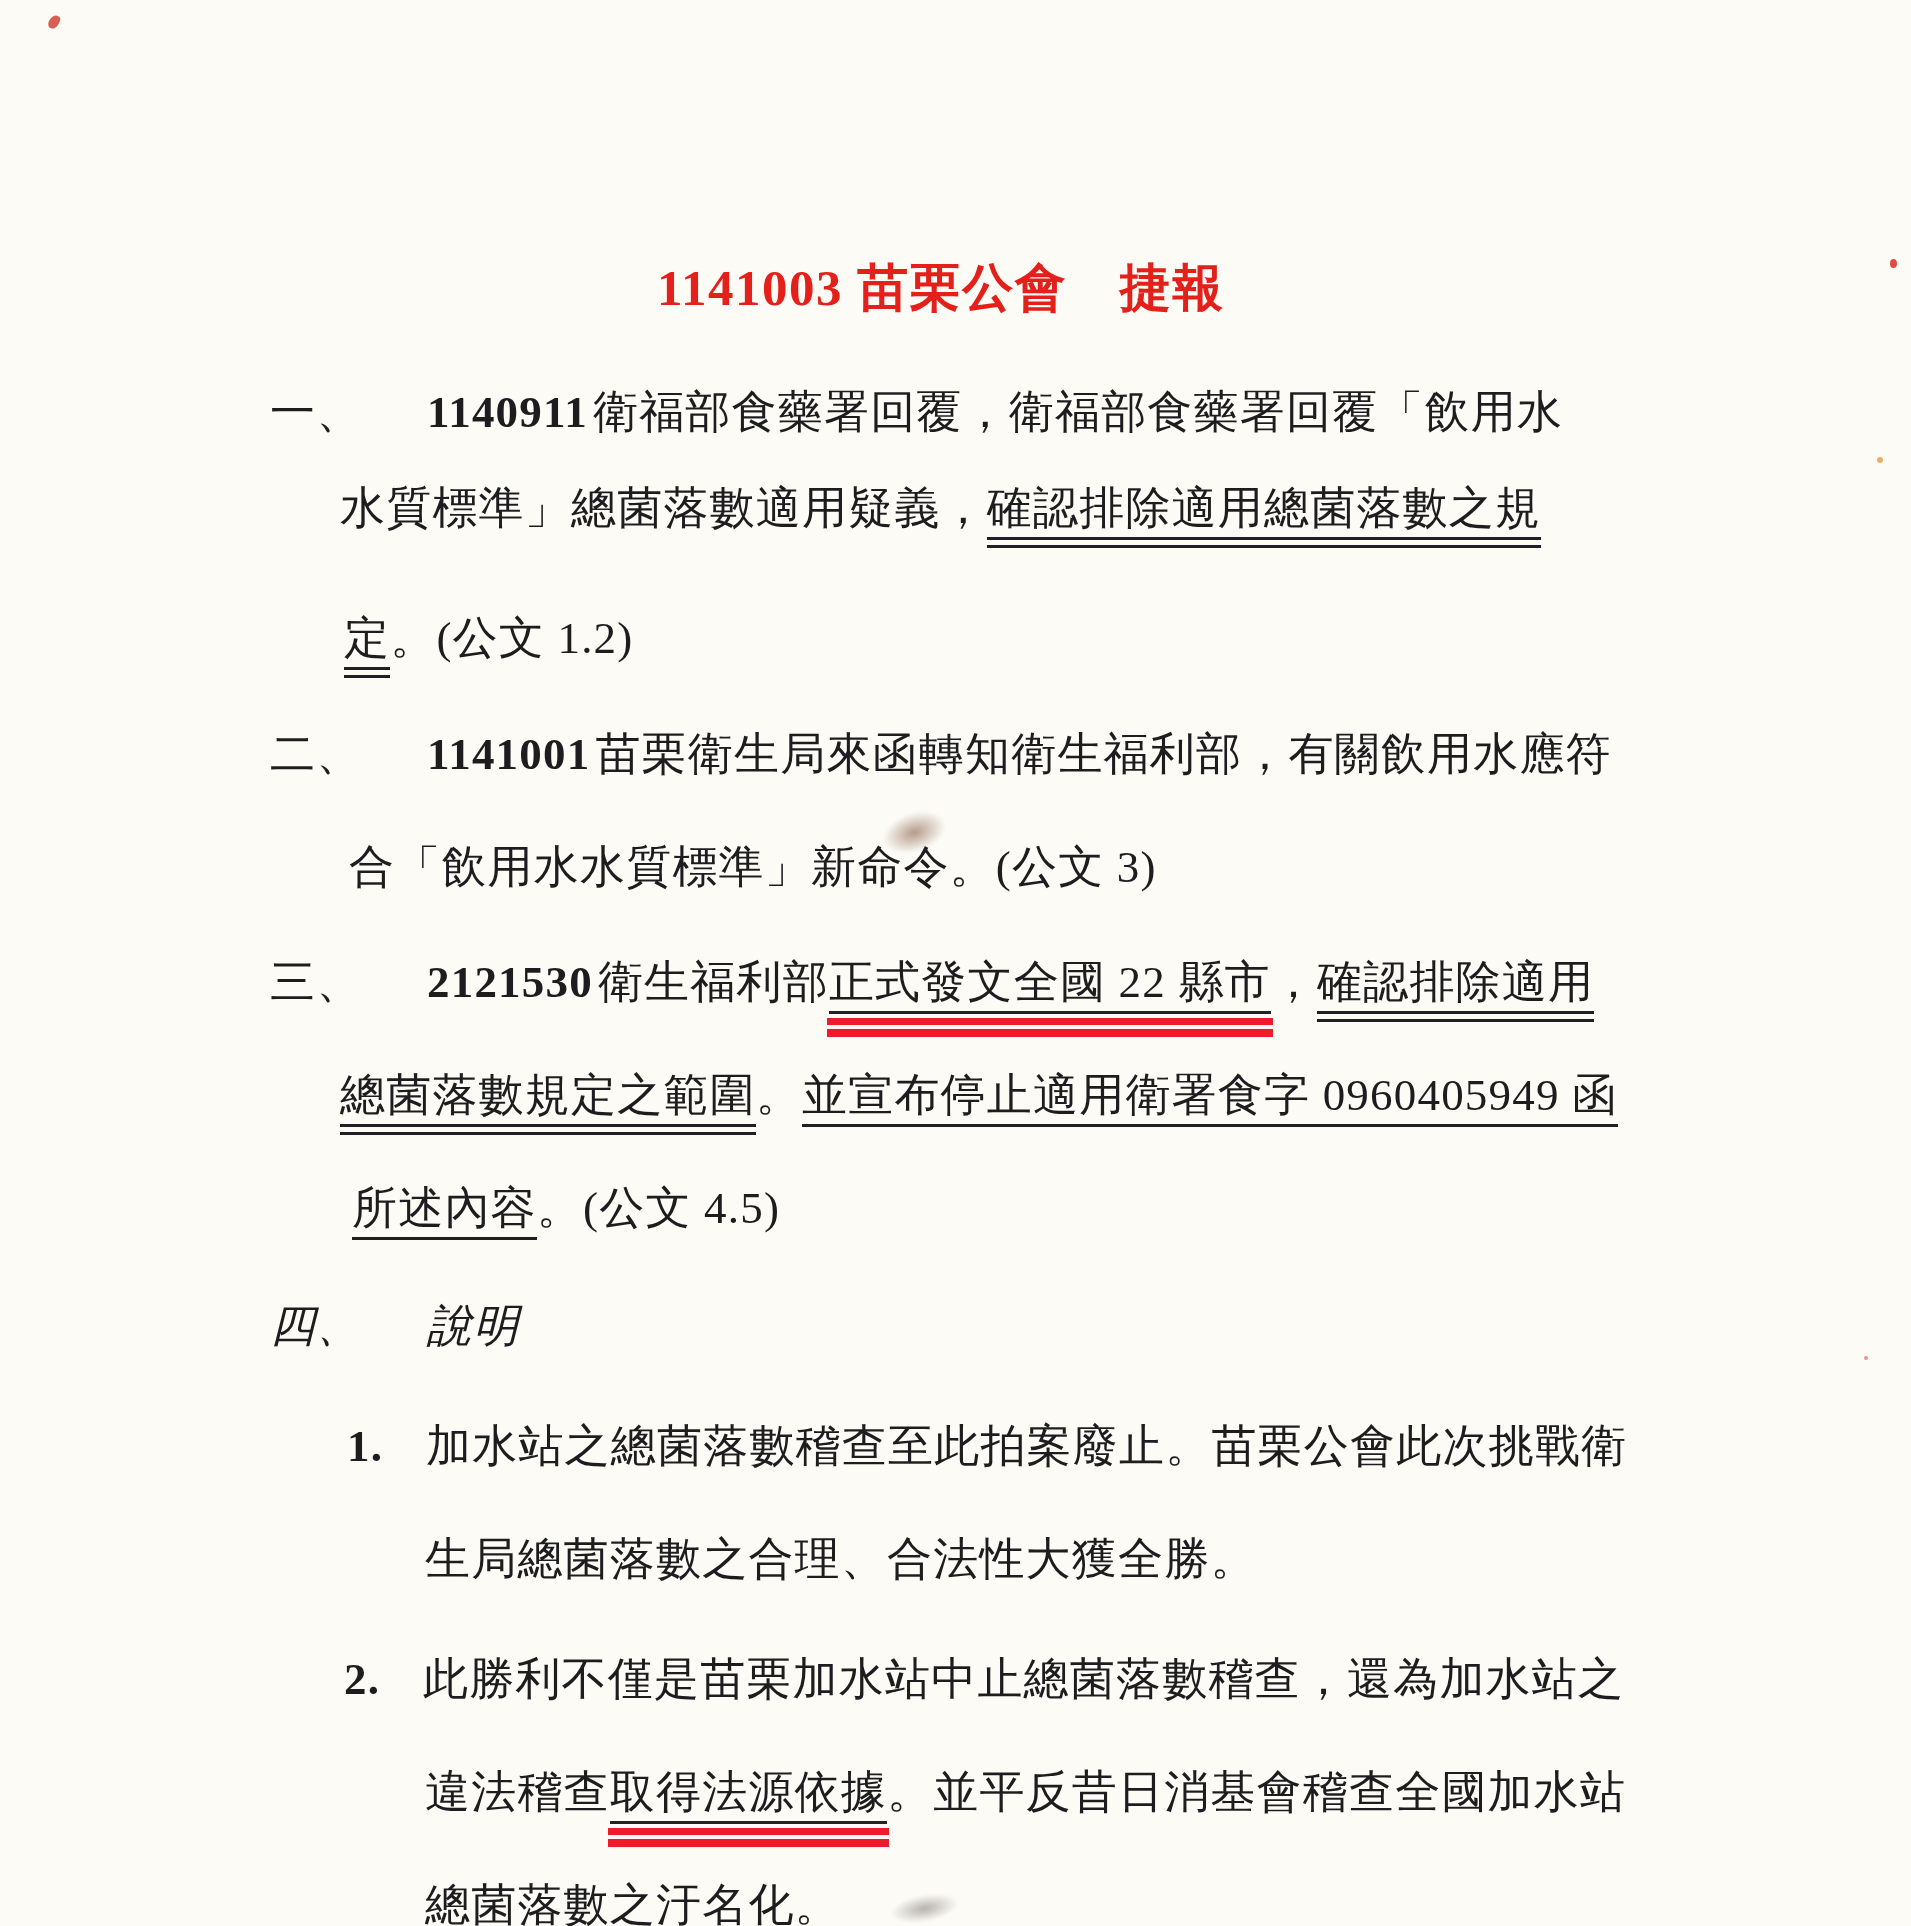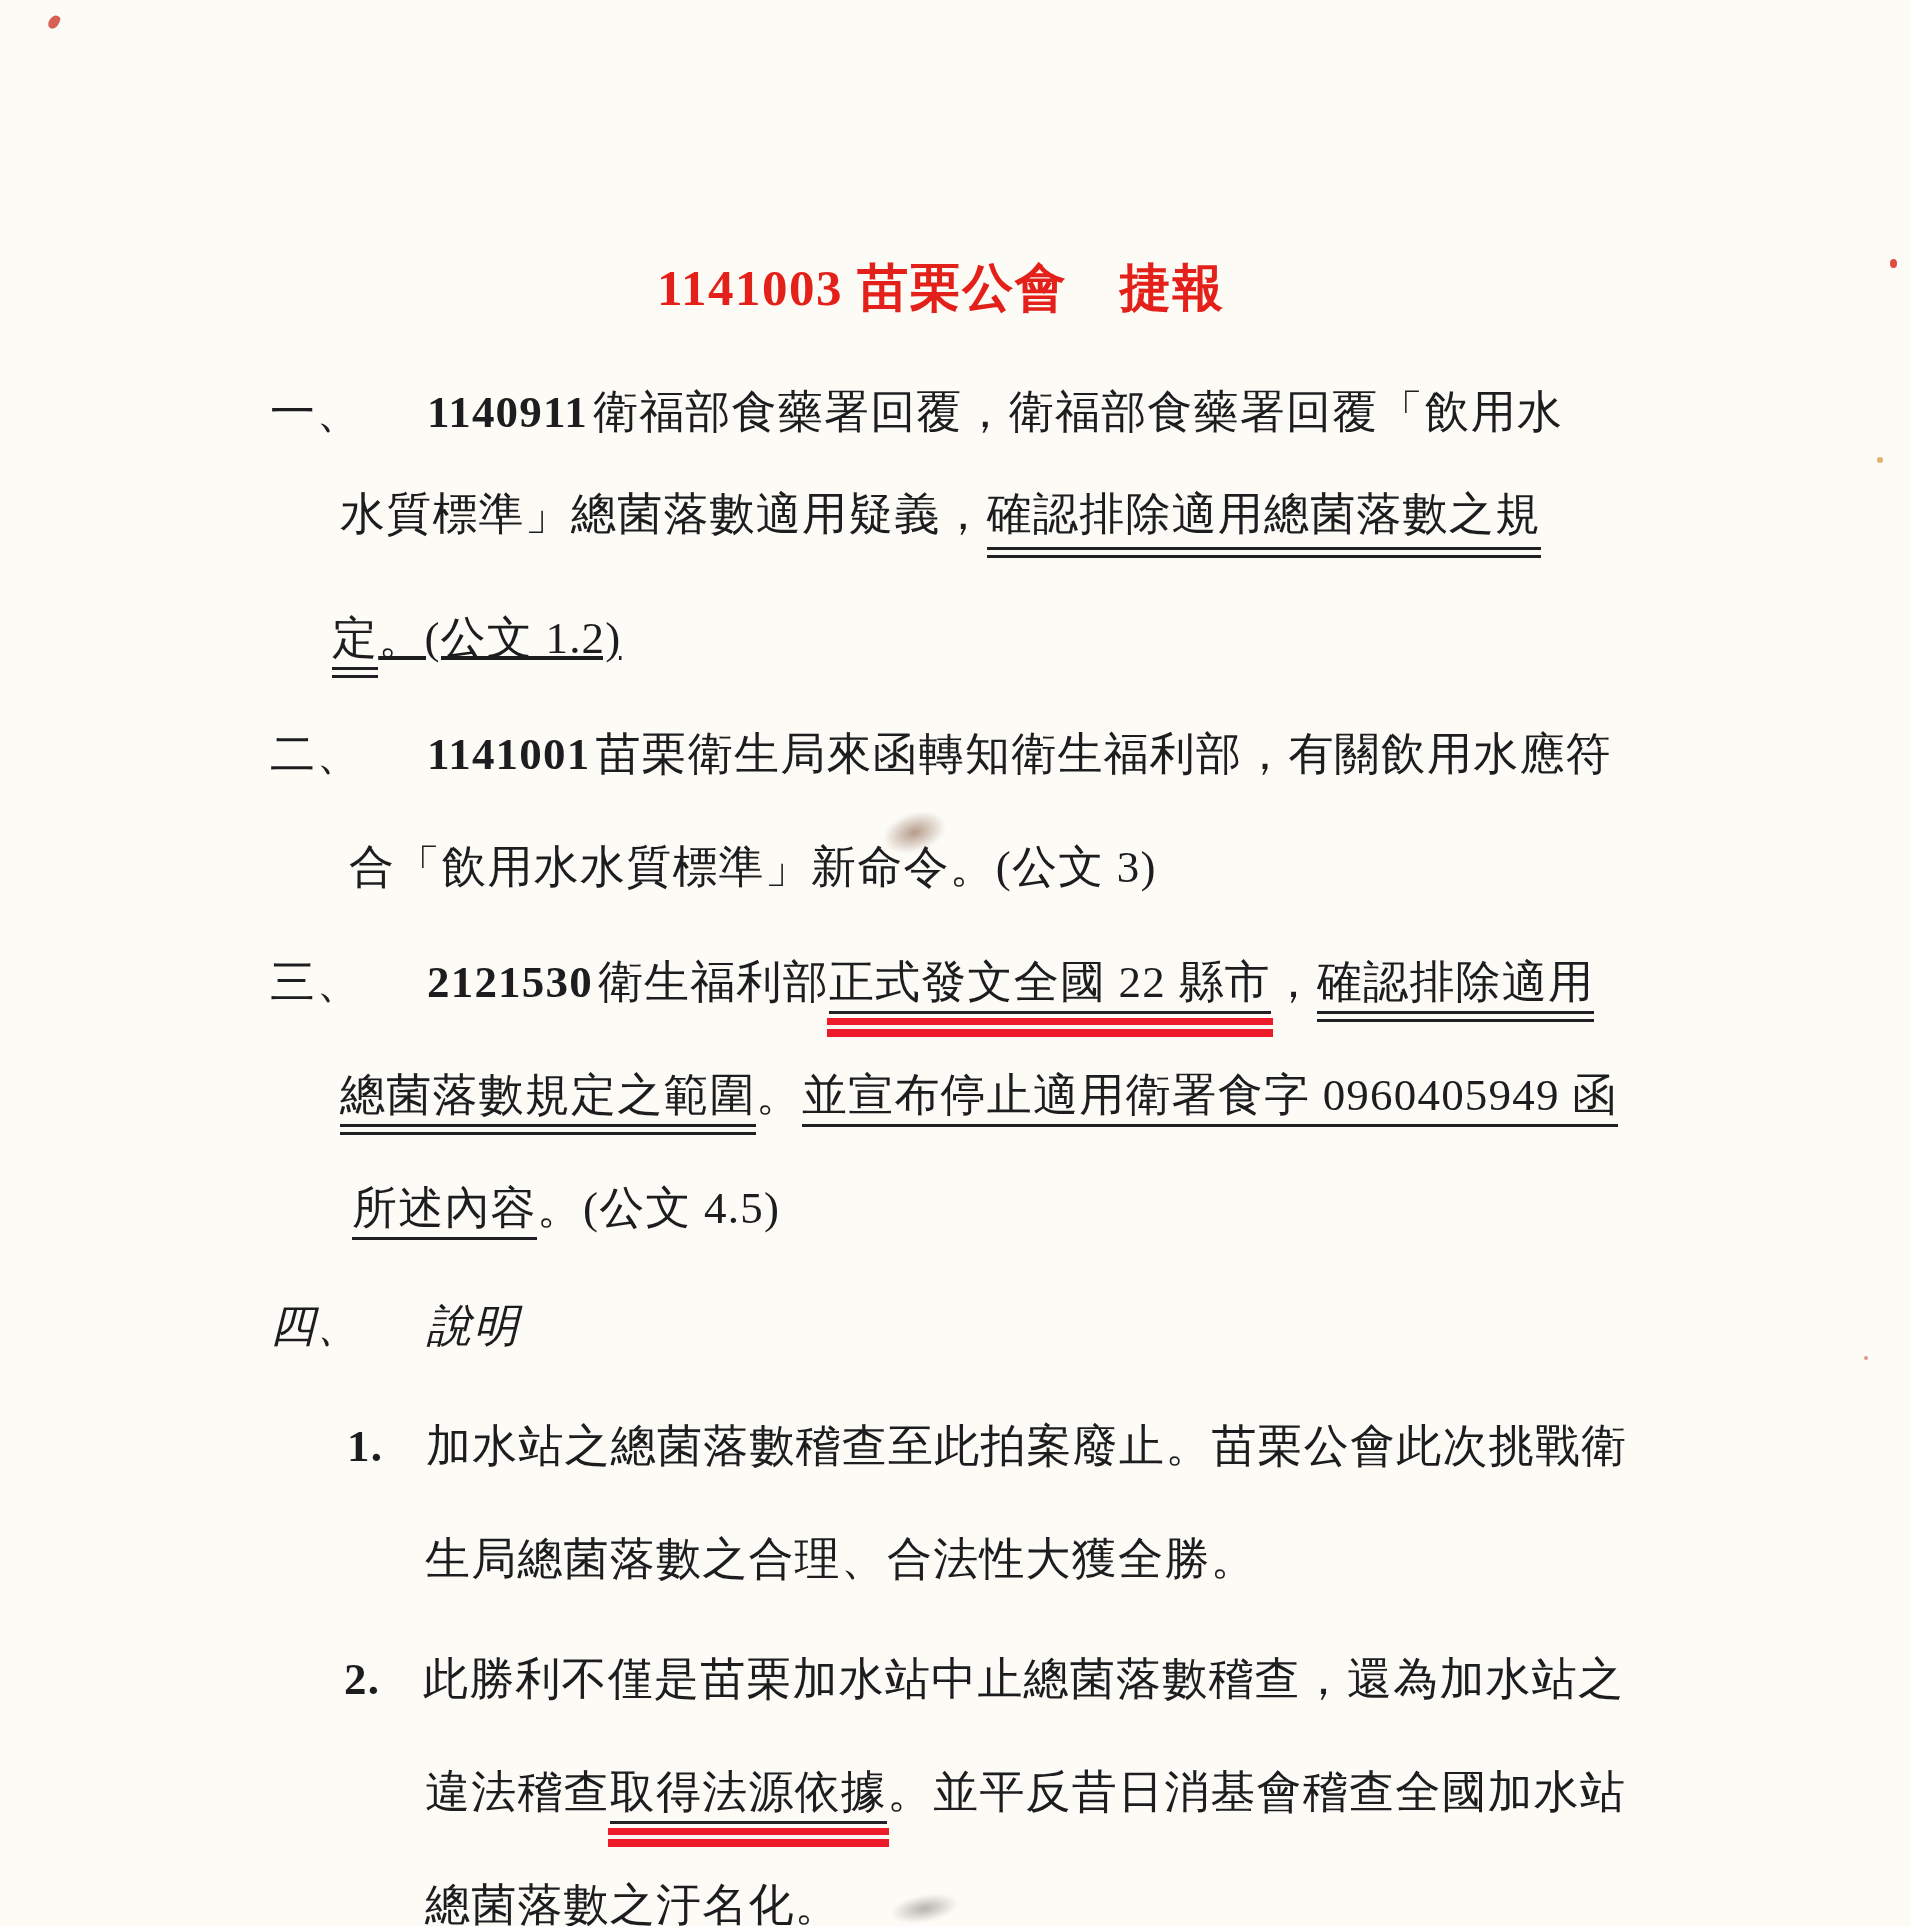--- a/index.html
+++ b/index.html
@@ -50,22 +50,22 @@
   .sp-red-dot-c{left:1864px;top:1356px;width:3.9px;height:3.9px;background:#d9534a;border-radius:50%;opacity:.6;}
 </style>
 </head>
 <body>
 
 <div class="page">
 
   <div class="title">1141003 苗栗公會　捷報</div>
 
   <div class="line" style="top:354px;left:270px;"><span class="marker">一、</span><span class="code">1140911</span><span>衛福部食藥署回覆，衛福部食藥署回覆「飲用水</span></div>
-  <div class="line" style="top:460px;left:340px;font-family:Liberation Mono, monospace;"><span>水質標準」總菌落數適用疑義，</span><span class="ul2">確認排除適用總菌落數之規</span></div>
-  <div class="line" style="top:580px;left:332px;text-decoration:underline;"><span class="ul2">定</span><span>。(公文 1.2)</span></div>
+  <div class="line" style="top:450px;left:340px;"><span>水質標準」總菌落數適用疑義，</span><span class="ul2">確認排除適用總菌落數之規</span></div>
+  <div class="line" style="top:580px;left:344px;"><span class="ul2">定</span><span>。(公文 1.2)</span></div>
 
   <div class="line" style="top:696px;left:270px;"><span class="marker">二、</span><span class="code">1141001</span><span>苗栗衛生局來函轉知衛生福利部，有關飲用水應符</span></div>
   <div class="line" style="top:809px;left:349px;"><span>合「飲用水水質標準」新命令。(公文 3)</span></div>
 
   <div class="line" style="top:924px;left:270px;"><span class="marker">三、</span><span class="code">2121530</span><span>衛生福利部</span><span class="redline">正式發文全國 22 縣市</span><span>，</span><span class="ul2">確認排除適用</span></div>
   <div class="line" style="top:1037px;left:340px;"><span class="ul2">總菌落數規定之範圍</span><span>。</span><span class="ul">並宣布停止適用衛署食字 0960405949 函</span></div>
   <div class="line" style="top:1150px;left:352px;"><span class="ul">所述內容</span><span>。(公文 4.5)</span></div>
 
   <div class="line" style="top:1268px;left:270px;font-style:italic;"><span class="marker">四、</span><span>說明</span></div>
 

